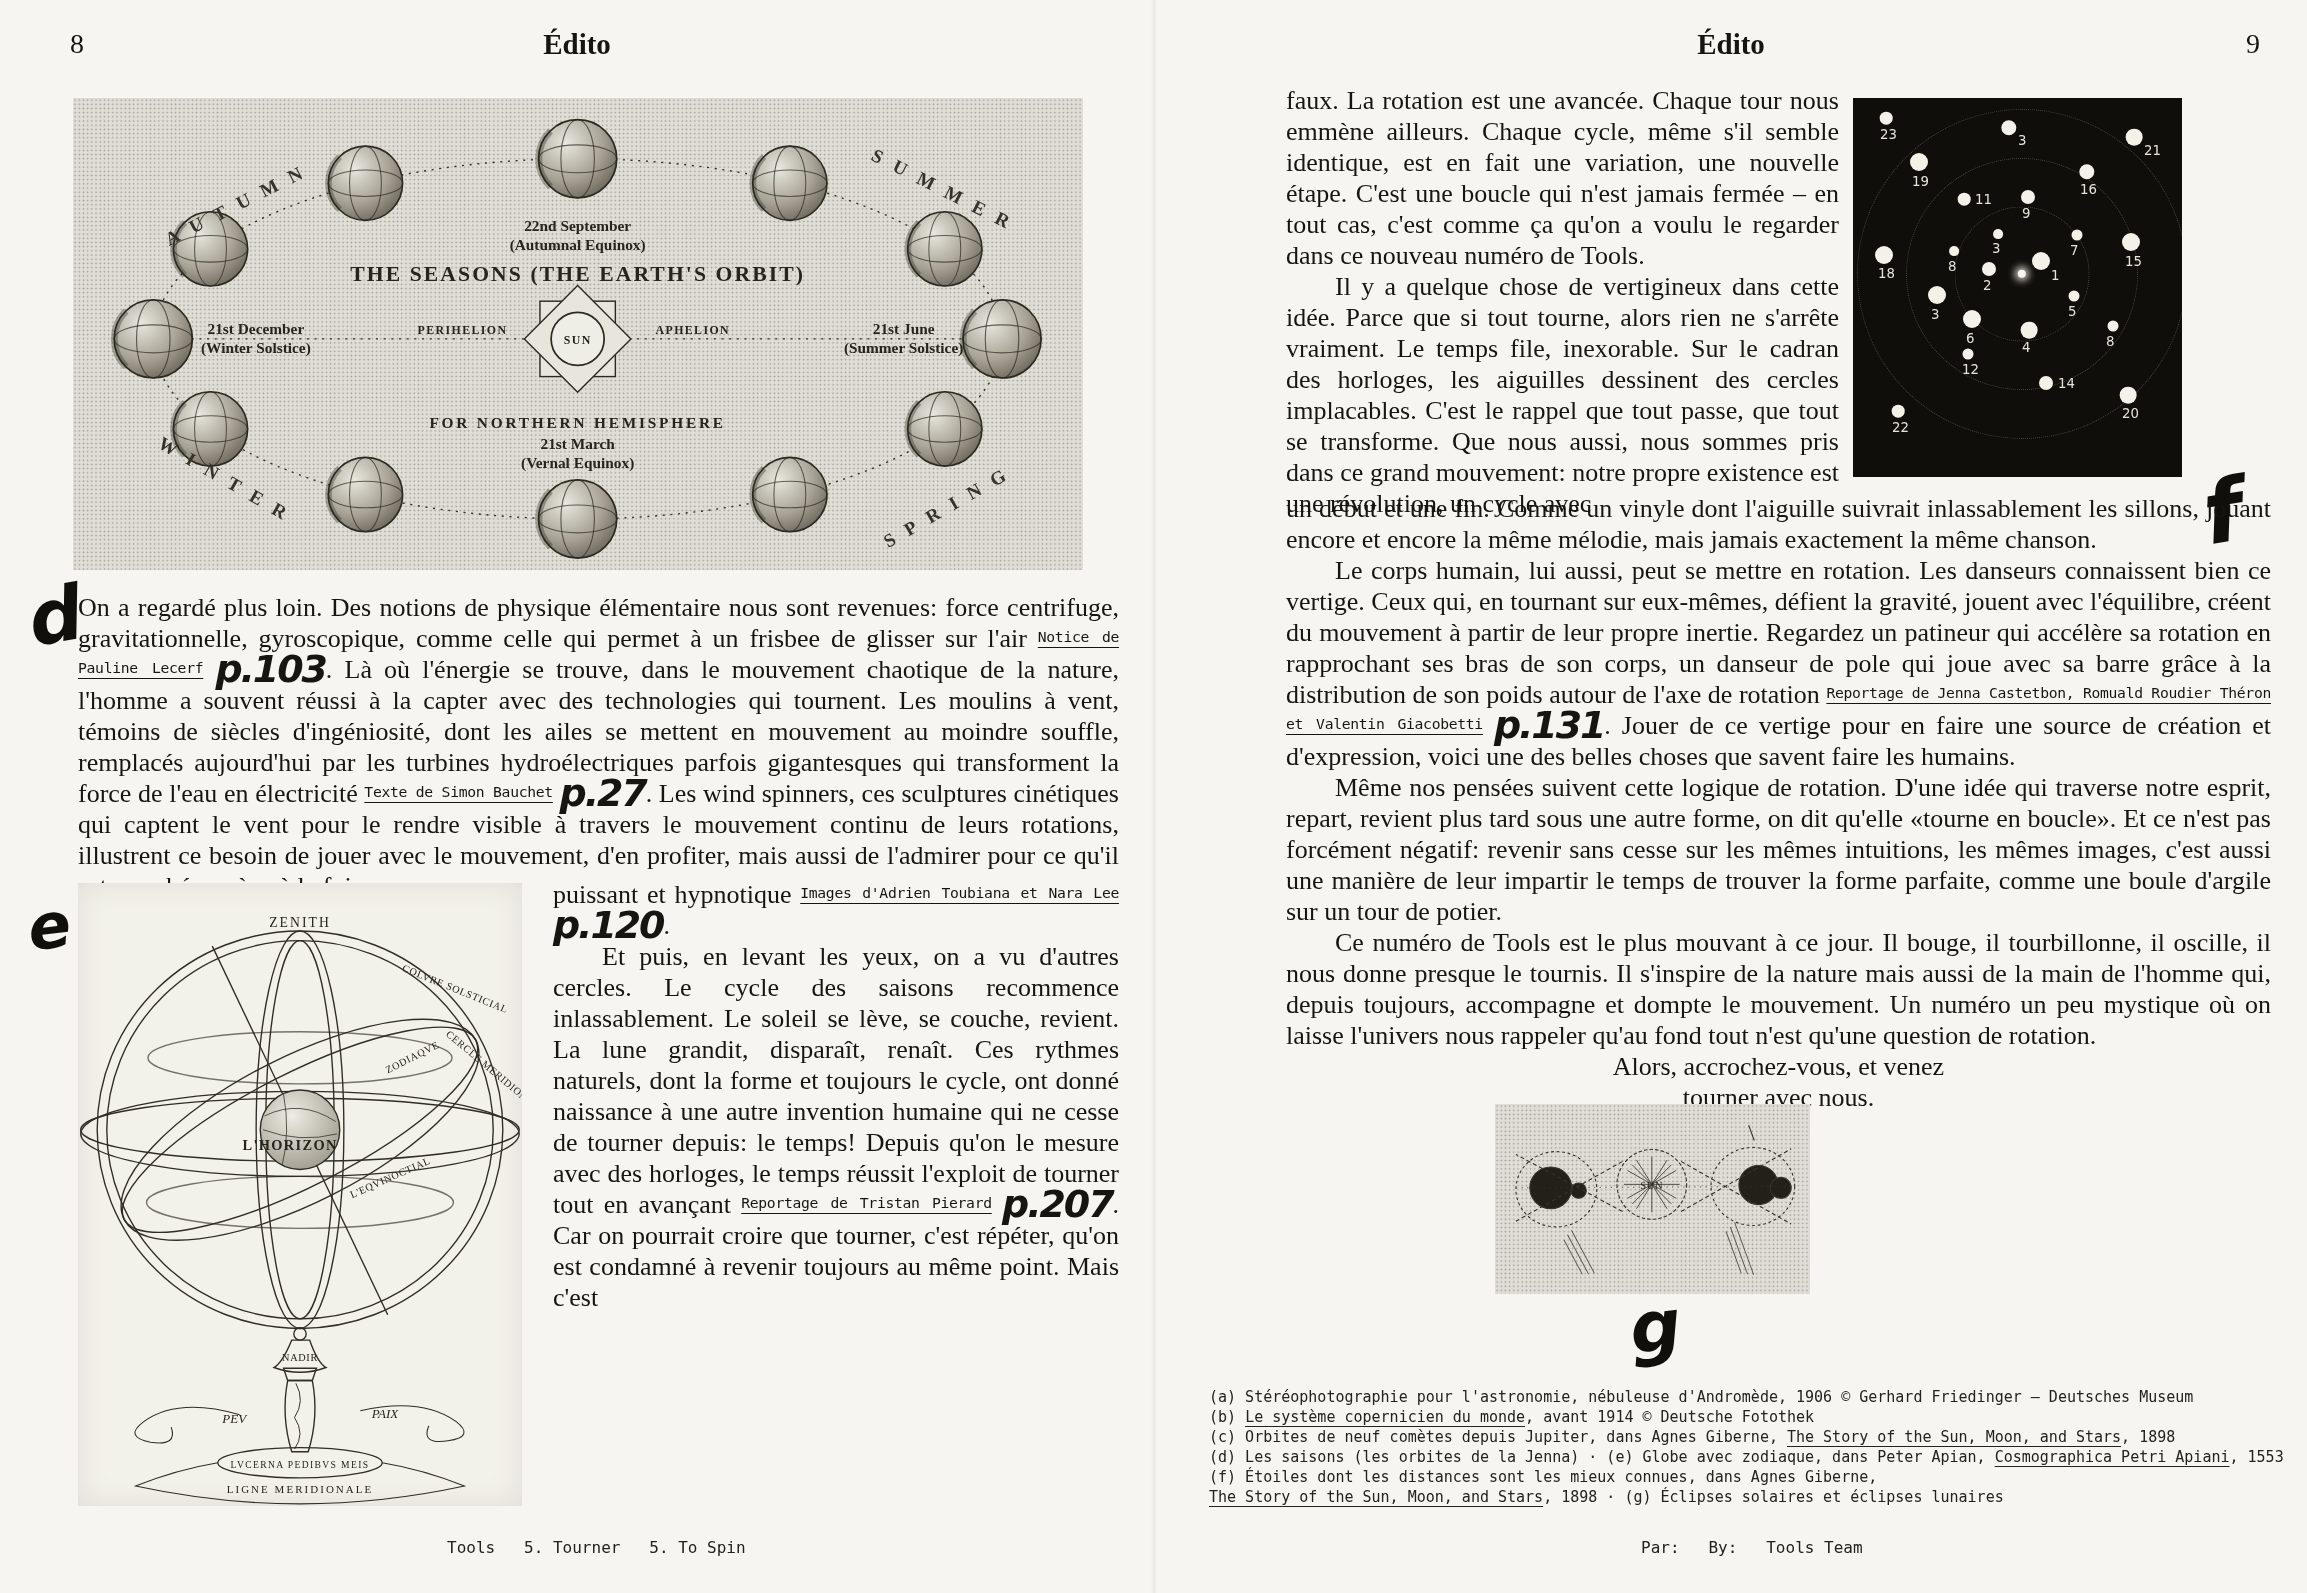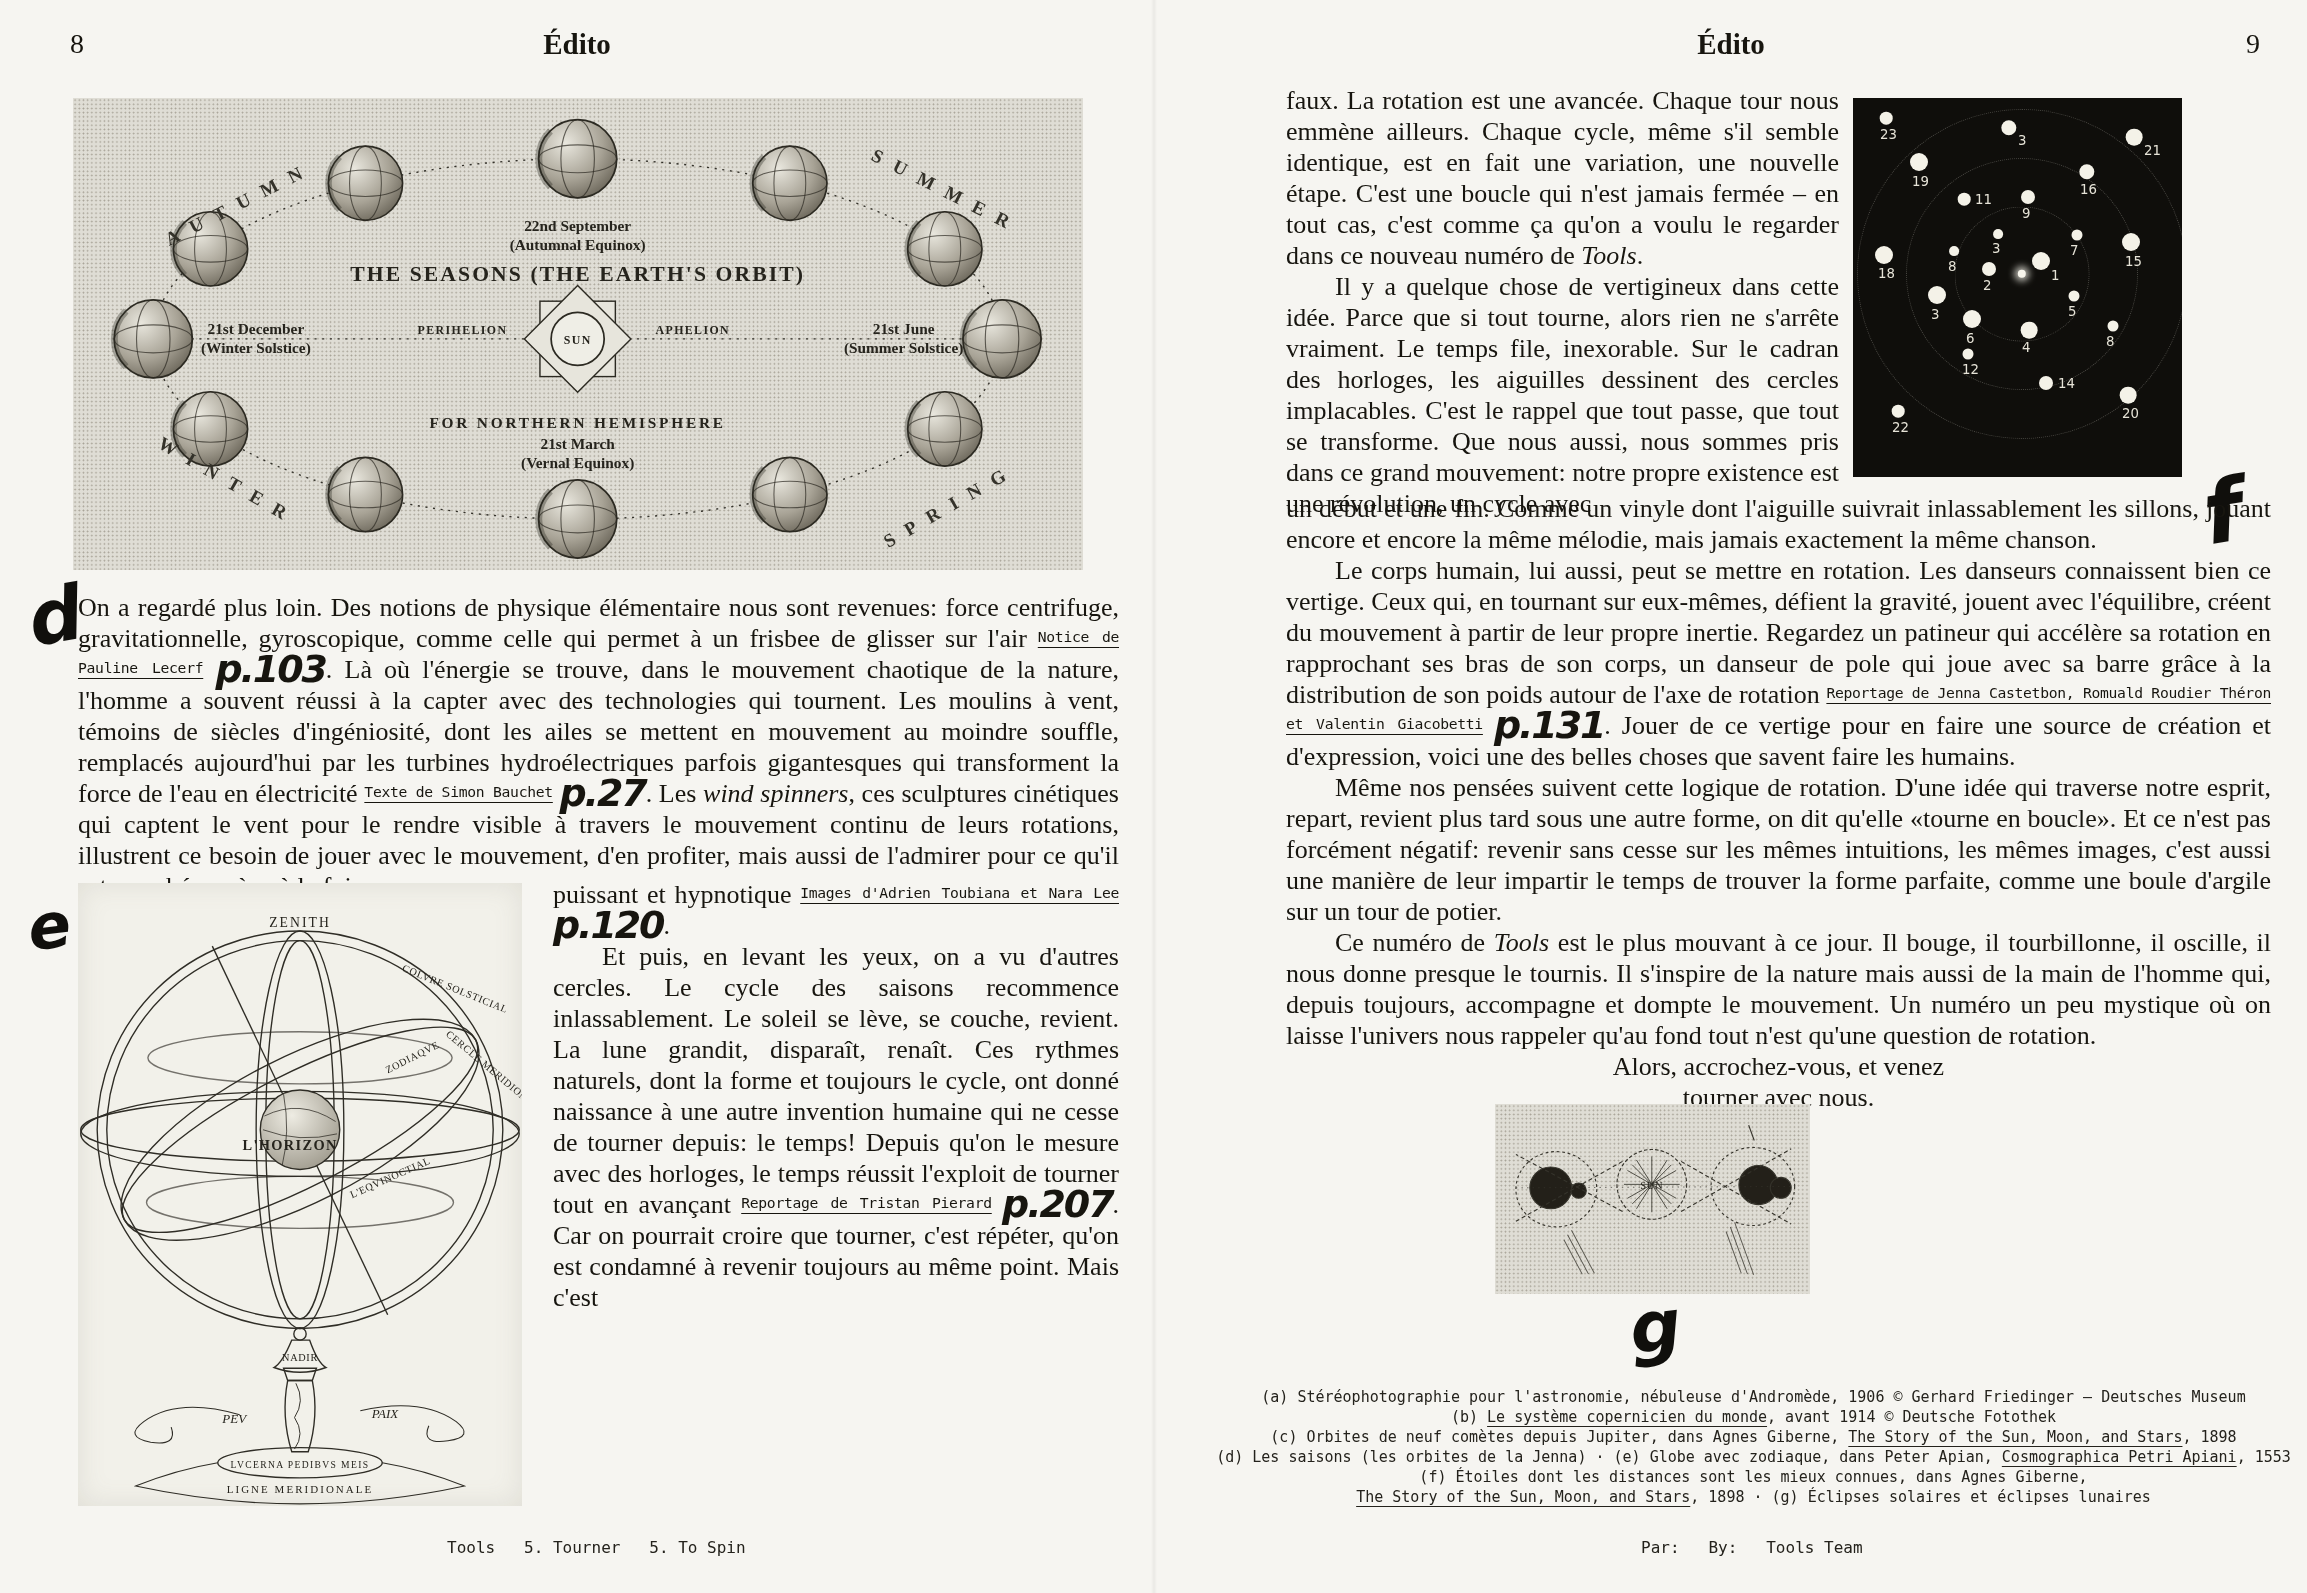--- a/index.html
+++ b/index.html
@@ -15,21 +15,21 @@
   #runhead-left  { left:0;     width:1154px; }
   #runhead-right { left:1154px; width:1154px; }
   .pagenum { position:absolute; top:28px; font-size:28px; }
   #pagenum-left  { left:70px; }
   #pagenum-right { left:2246px; }
 
   
   .flow p { margin:0; text-align:justify; font-size:26px; line-height:31px; }
   .flow p.indent { text-indent:49px; }
   .flow p.center { text-align:center; }
-  .seg-i { font-style:italic; }
+  .seg-i { }
   .seg-r {
     font-family:"DejaVu Sans Mono", monospace;
     font-size:14.7px; letter-spacing:-0.3px;
     text-decoration:underline; text-decoration-thickness:1.4px; text-underline-offset:4.9px;
     vertical-align:4.9px; line-height:1;
   }
   .seg-p {
     font-family:"DejaVu Sans", sans-serif;
     font-weight:900; font-style:italic;
     font-size:38px; letter-spacing:-2.1px;
@@ -70,21 +70,21 @@
   .anno { position:absolute; font-family:"DejaVu Sans", sans-serif; font-weight:900;
     font-style:italic; color:#100f0c; line-height:1; }
   #anno-d { left:29px;   top:579px;  font-size:75px; transform:rotate(-10deg); }
   #anno-e { left:28px;   top:895px; font-size:63px;  transform:rotate(-7deg); }
   #anno-f { left:2204px; top:469px;  font-size:87px; transform:rotate(-9deg); }
   #anno-g { left:1630px; top:1291px; font-size:71px; transform:rotate(-6deg); }
 
   
   #captions { position:absolute; left:1209px; top:1387px; width:1089px;
     font-family:"DejaVu Sans Mono", monospace; font-size:15px; line-height:20px;
-    text-align:center; color:#24221c; }
+    color:#24221c; }
   #captions .cap-u { text-decoration:underline; text-underline-offset:3.5px; }
   .footer { position:absolute; top:1538px; font-family:"DejaVu Sans Mono", monospace;
     font-size:16px; white-space:pre; color:#24221c; }
   #footer-left  { left:447px; }
   #footer-right { left:1641px; }
 
   
   text { fill:#26241d; font-family:"Liberation Serif", serif; }
   .fig-slab   { font-weight:bold; }
   .fig-title  { font-size:31px; font-weight:bold; letter-spacing:3px; }

